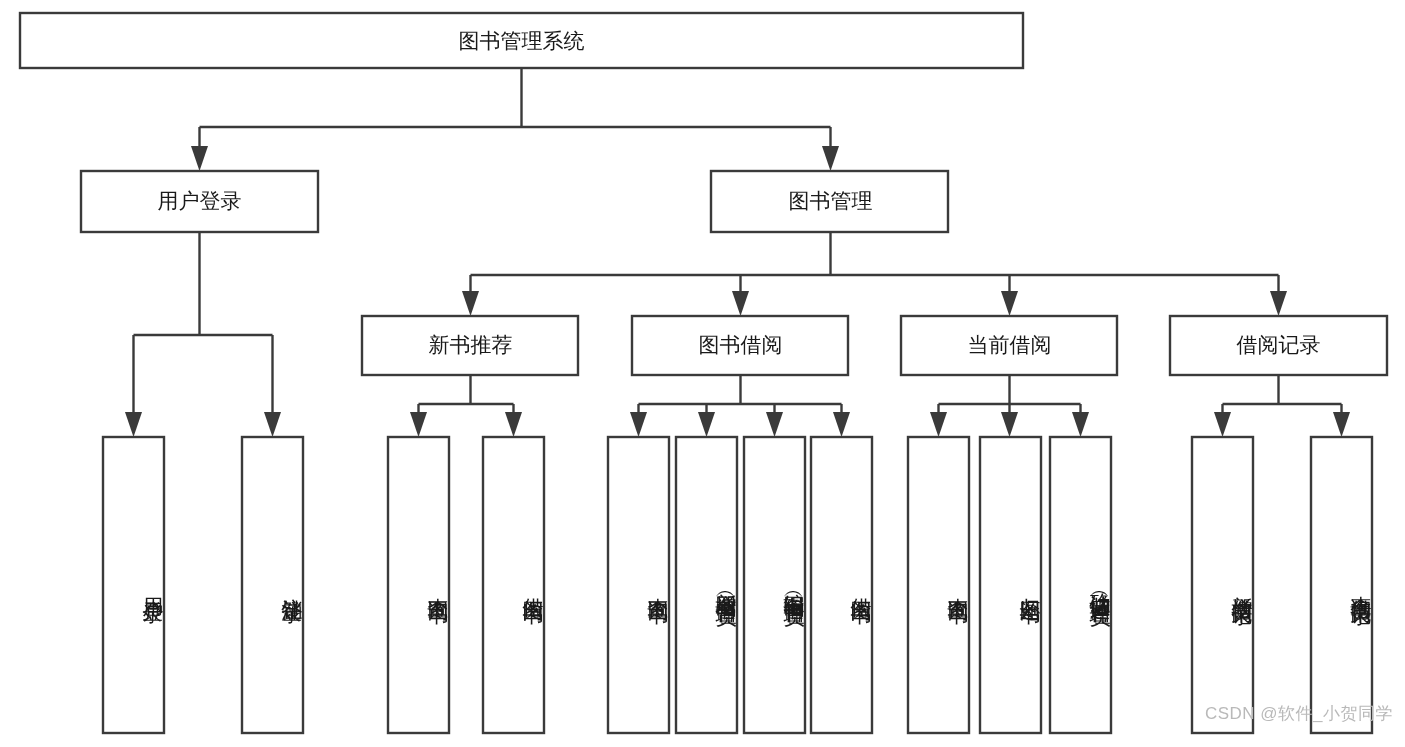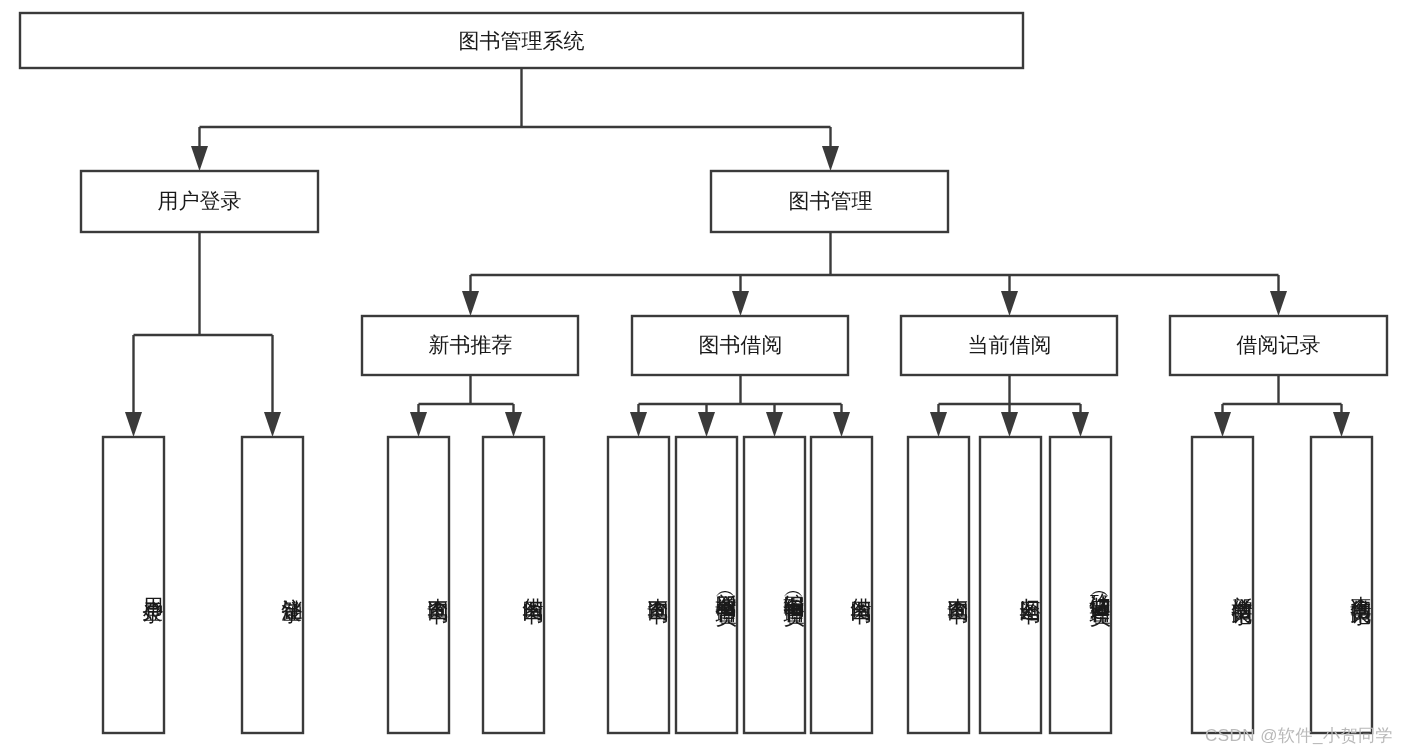--- a/index.html
+++ b/index.html
@@ -60,21 +60,21 @@
     white-space: nowrap;
     text-align: center;
     pointer-events: none;
     display: flex;
     align-items: flex-start;
     justify-content: center;
   }
   .watermark {
     position: absolute;
     right: 12px;
-    bottom: 0;
+    bottom: 22px;
     font-family: "Liberation Sans", sans-serif;
     font-size: 17px;
     color: #b9b9b9;
     letter-spacing: 0.5px;
     white-space: nowrap;
     margin-top: 25px;
   }
 </style>
 </head>
 <body>

